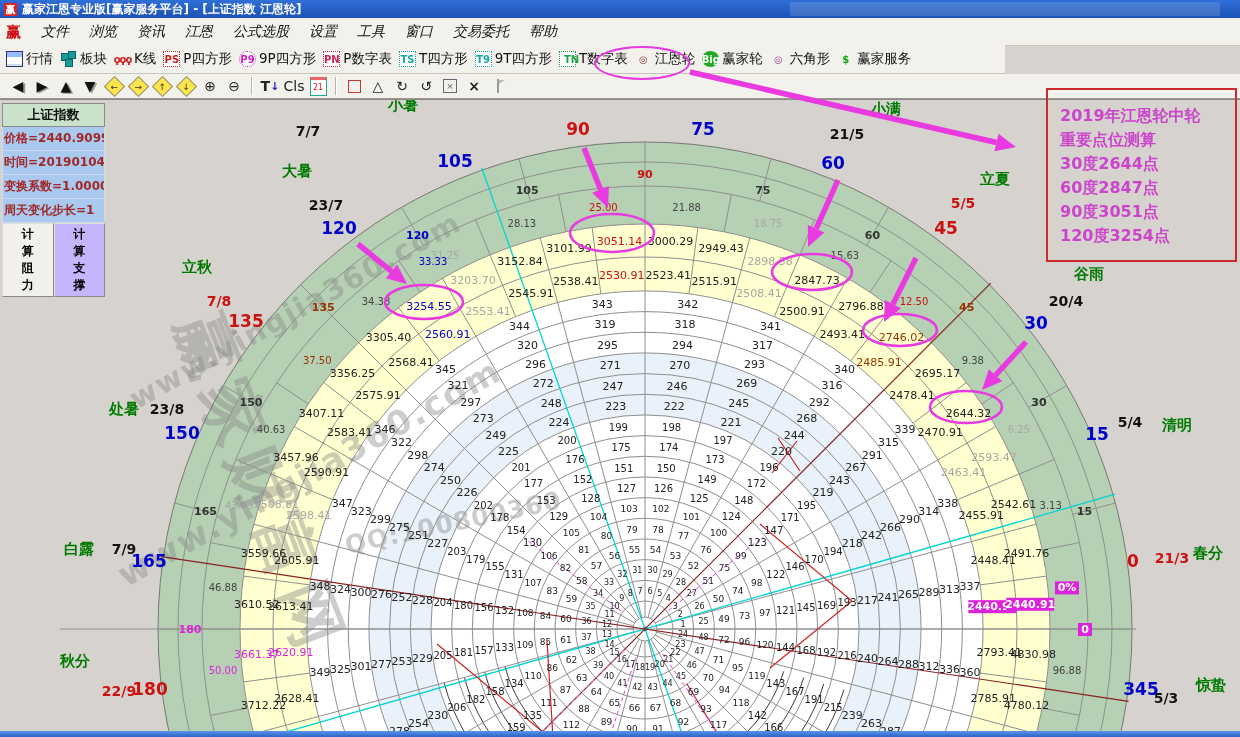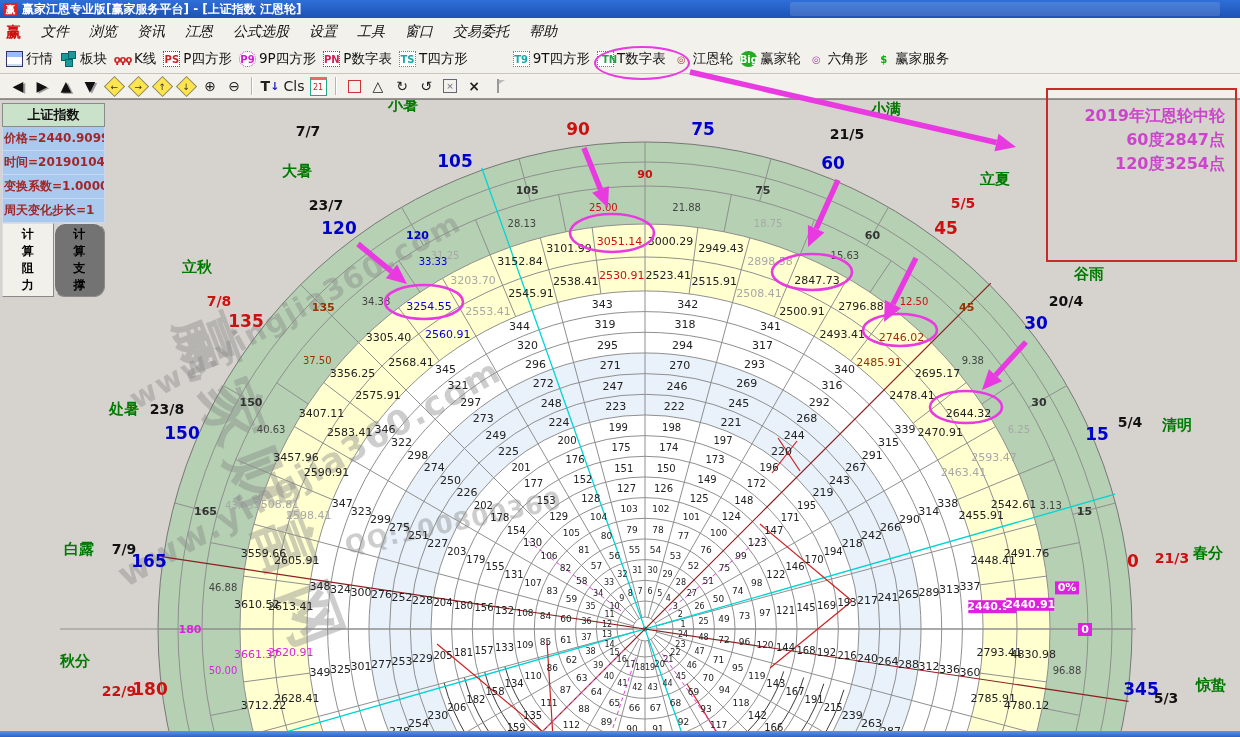--- a/index.html
+++ b/index.html
@@ -9,21 +9,21 @@
   #titlebar{position:absolute;left:0;top:0;width:1240px;height:18px;
     background:linear-gradient(#2f6fd8,#1c52b4);color:#fff;font-size:12px;font-weight:bold;
     display:flex;align-items:center;padding-left:4px;box-sizing:border-box;}
   #titlebar .logo{width:13px;height:13px;background:#d22;color:#fff;font-size:10px;line-height:13px;
     text-align:center;margin-right:5px;flex:0 0 auto;}
   #titlebar .ghost{position:absolute;left:790px;top:2px;width:430px;height:14px;background:rgba(255,255,255,.14);border-radius:2px;}
   #menubar{position:absolute;left:0;top:18px;width:1240px;height:27px;background:#f3f1ec;
     border-bottom:1px solid #c9c5bd;display:flex;align-items:center;font-size:14px;color:#111;}
   #menubar .logo{width:17px;height:17px;color:#c11;font-weight:bold;font-size:15px;margin:0 8px 0 6px;}
   #menubar .mitem{padding:3px 10px;cursor:default;font-style:italic;}
-  #toolbar1{position:absolute;left:0;top:45px;width:1240px;height:29px;background:#f3f1ec;
+  #toolbar1{position:absolute;left:0;top:45px;width:1005px;height:29px;background:#f3f1ec;
     border-bottom:1px solid #c9c5bd;display:flex;align-items:center;font-size:13.5px;color:#111;padding-left:6px;box-sizing:border-box;}
   #toolbar1 .titem{display:flex;align-items:center;margin-right:7px;white-space:nowrap;}
   #toolbar1 .ic{display:inline-flex;align-items:center;justify-content:center;width:17px;height:16px;
     margin-right:3px;font-size:10px;font-weight:bold;box-sizing:border-box;}
   .ic.grid-ic{border:1px solid #336;background:
      linear-gradient(#6af 0 3px,#fff 3px) ;box-shadow:inset 0 -2px #cde,inset 0 5px #9bf;}
   .ic.blocks-ic{background:none;position:relative;}
   .ic.blocks-ic i{position:absolute;width:6px;height:6px;background:#1a9a9a;border:1px solid #066;}
   .ic.kline-ic{color:#c22;letter-spacing:-1px;font-size:11px;}
   .ic.box-ic{border:1px dotted;background:#fff;font-size:8.5px;}
@@ -56,24 +56,24 @@
   #chart{position:absolute;left:0;top:99px;width:1240px;height:638px;background:#d6d3ce;border-top:1px solid #8a8a8a;}
   #wheelsvg{position:absolute;left:0;top:0;}
   
   #panel{position:absolute;left:2px;top:103px;width:103px;font-weight:bold;z-index:5;}
   #panel .hd{background:#c9e2c9;border:1px solid #8a8a8a;color:#111;font-size:13px;text-align:center;padding:2px 0;}
   #panel .row{background:#a9c9ee;border:1px solid #cfd8ea;border-top:none;color:#a02828;font-size:12px;
     padding:3px 1px;white-space:nowrap;overflow:hidden;}
   #panel .btns{display:flex;}
   #panel button{flex:1;font-size:12px;font-weight:bold;padding:2px 13px;border:1px outset #ddd;font-family:inherit;}
   #panel button.b1{background:#f2f0ea;}
-  #panel button.b2{background:#737373;border-radius:11px;}
+  #panel button.b2{background:#c4b5fd;}
   
   #annobox{position:absolute;z-index:6;border:2px solid #0f172a;box-sizing:border-box;
-    padding:14px 10px 0 12px;font-size:16px;font-weight:bold;line-height:24px;text-align:right;}
+    padding:14px 10px 0 12px;font-size:16px;font-weight:bold;line-height:24px;}
   #annobox div{white-space:nowrap;}
   #overlaysvg{position:absolute;left:0;top:0;z-index:9;pointer-events:none;}
   #taskbar{position:absolute;left:0;top:731px;width:1240px;height:6px;z-index:11;
     background:linear-gradient(#5a95e8,#2a63c8);}
   .toolellipse{position:absolute;z-index:10;border:2px solid #e83ae0;border-radius:50%;pointer-events:none;}
 </style>
 </head>
 <body>
 
 <div id="titlebar">
@@ -123,21 +123,21 @@
     </span>
     <span class="titem">
       <span class="ic box-ic" style="color: rgb(204, 34, 85); border-color: rgb(204, 34, 85);">PN</span>
       <span>P数字表</span>
     </span>
     <span class="titem">
       <span class="ic box-ic" style="color: rgb(24, 168, 168); border-color: rgb(24, 168, 168);">TS</span>
       <span>T四方形</span>
     </span>
     <span class="titem">
-      <span class="ic box-ic" style="color: rgb(24, 168, 168); border-color: rgb(24, 168, 168); margin-left: 38px;">T9</span>
+      <span class="ic box-ic" style="color: rgb(24, 168, 168); border-color: rgb(24, 168, 168);">T9</span>
       <span>9T四方形</span>
     </span>
     <span class="titem">
       <span class="ic box-ic" style="color: rgb(34, 160, 68); border-color: rgb(34, 160, 68); padding-left: 8px;">TN</span>
       <span>T数字表</span>
     </span>
     <span class="titem">
       <span class="ic round-ic" style="color: rgb(153, 68, 68);">◎</span>
       <span>江恩轮</span>
     </span>
@@ -929,21 +929,24 @@
       <div class="row">周天变化步长=1</div>
     </div>
   <div class="btns" id="panelbtns">
       <button class="b1">计算阻力</button>
       <button class="b2">计算支撑</button>
     </div>
 </div>
 
 <div id="annobox" style="left: 1046px; top: 88px; width: 191px; height: 174px; border-color: rgb(204, 42, 42); color: rgb(204, 68, 204);">
     <div>2019年江恩轮中轮</div>
+    <div>重要点位测算</div>
+    <div>30度2644点</div>
     <div>60度2847点</div>
+    <div>90度3051点</div>
     <div>120度3254点</div>
   </div>
 
 <svg id="overlaysvg" width="1240" height="737">
     <ellipse cx="424" cy="302" rx="39" ry="17" fill="none" stroke="#e83ae0" stroke-width="2.6"></ellipse>
     <ellipse cx="612" cy="233" rx="42" ry="19" fill="none" stroke="#e83ae0" stroke-width="2.6"></ellipse>
     <ellipse cx="812" cy="272" rx="40" ry="18" fill="none" stroke="#e83ae0" stroke-width="2.6"></ellipse>
     <ellipse cx="900" cy="330" rx="37" ry="16" fill="none" stroke="#e83ae0" stroke-width="2.6"></ellipse>
     <ellipse cx="966" cy="407" rx="36" ry="16" fill="none" stroke="#e83ae0" stroke-width="2.6"></ellipse>
     <line x1="690" y1="72" x2="996.5091575071305" y2="142.51591046943184" stroke="#e83ae0" stroke-width="5.5"></line>

